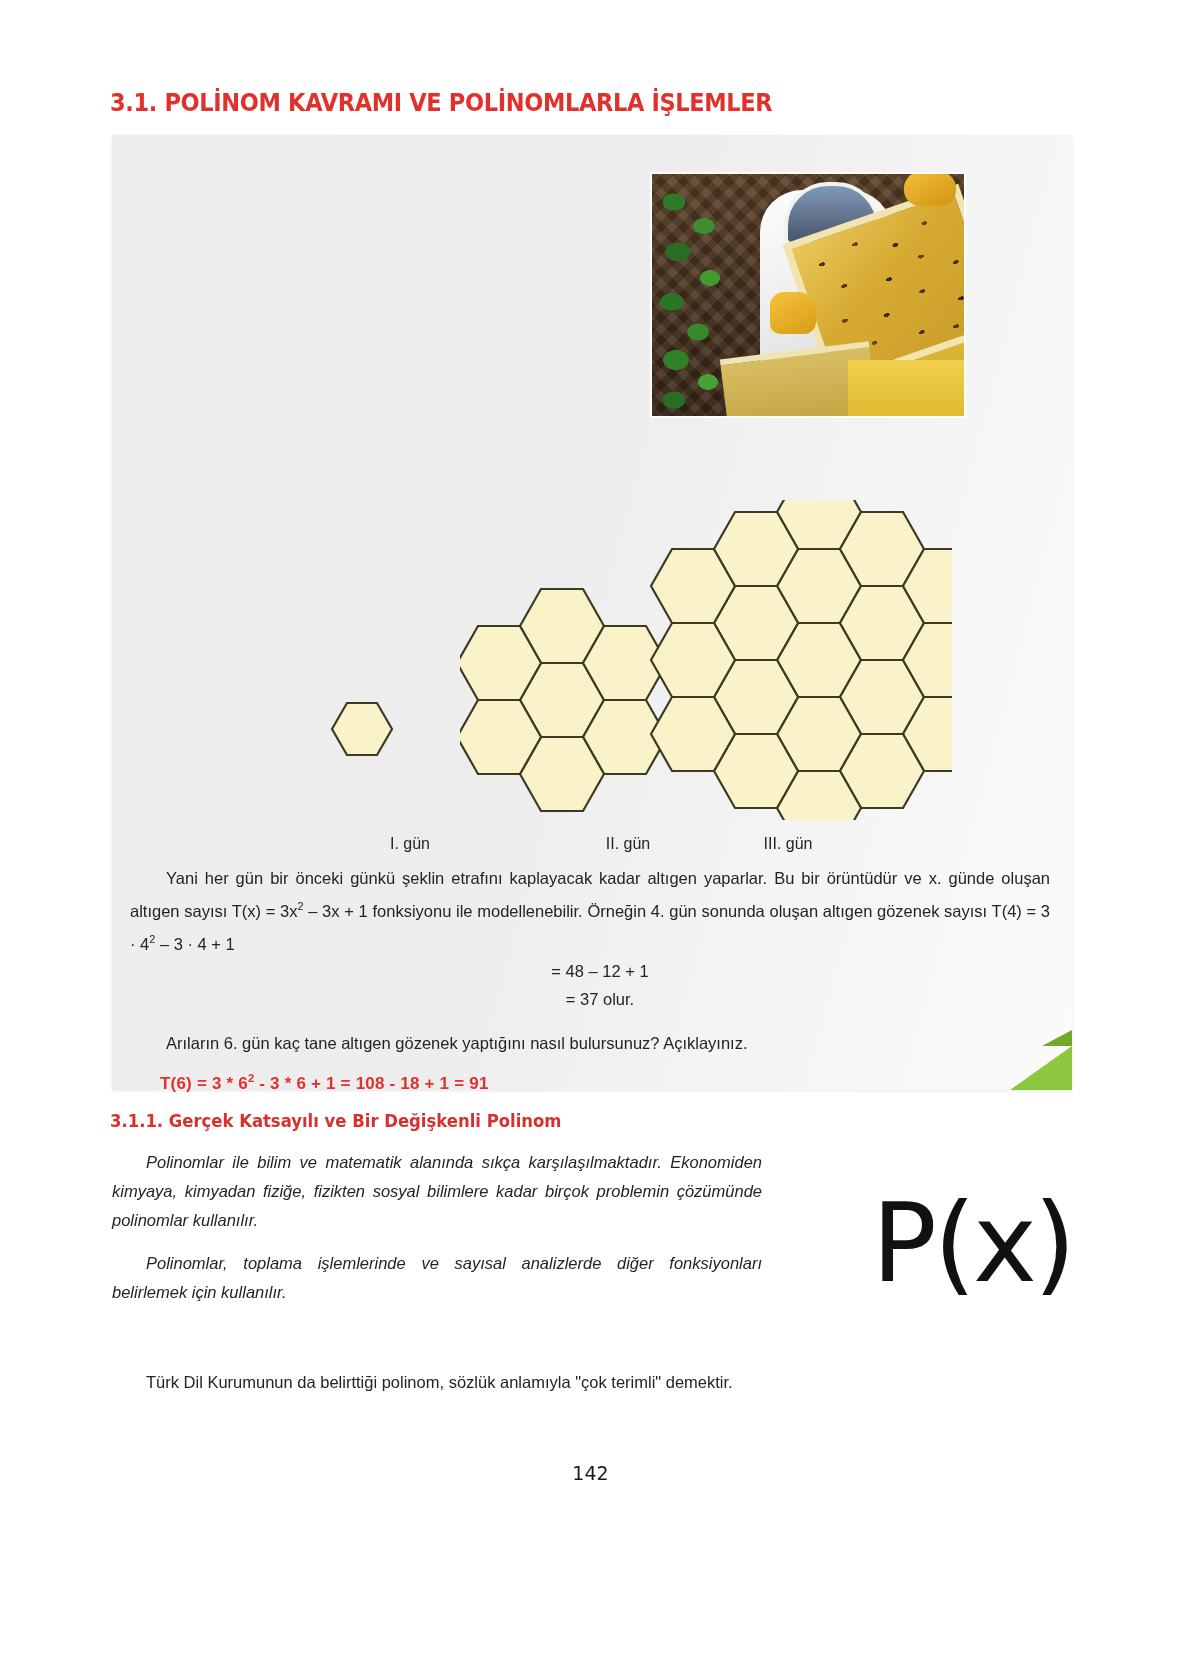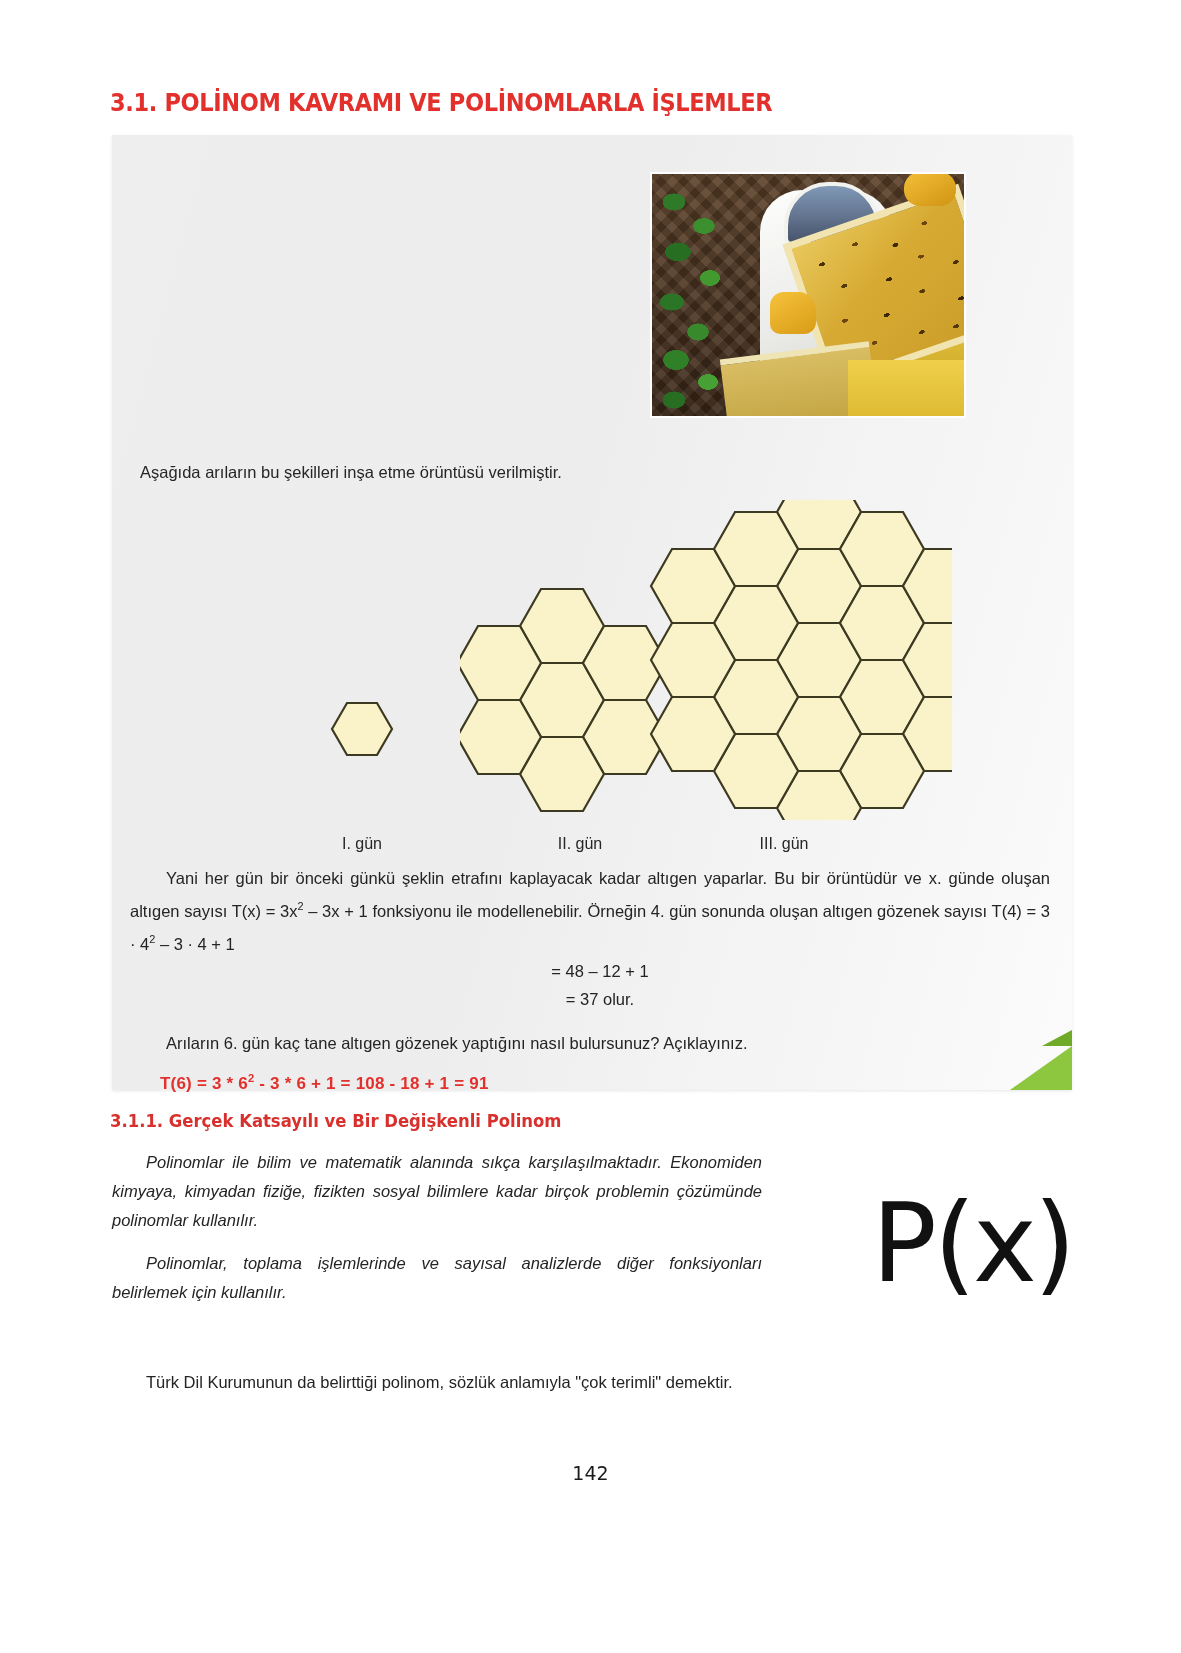--- a/index.html
+++ b/index.html
@@ -173,20 +173,21 @@
     top: 355px;
     width: 960px;
     height: 330px;
   }
   .day-label {
     position: absolute;
     font-size: 16px;
     color: #262626;
     text-align: center;
     transform: translateX(-50%);
+    margin-left: 48px;
   }
   .hex-wrap { position: absolute; }
 
   .body-block {
     position: absolute;
     left: 18px;
     top: 729px;
     width: 920px;
   }
   .body-p {
@@ -302,21 +303,20 @@
       <div class="ph-box3"></div>
       <div class="ph-frame">
         <div class="ph-bees"></div>
       </div>
       <div class="ph-glove-l"></div>
       <div class="ph-glove-r"></div>
       <div class="ph-box1"></div>
       <div class="ph-box2"></div>
     </div>
 
-    <div class="intro-line">Aşağıda arıların bu şekilleri inşa etme örüntüsü verilmiştir.</div>
 
     <div class="pattern-area">
 
       <div class="hex-wrap" style="left:190px; top:180px;">
         <svg width="120" height="120" viewBox="0 0 120 120">
           <polygon points="30,59 45,33 75,33 90,59 75,85 45,85" fill="#faf2c8" stroke="#3d3a22" stroke-width="2.2"></polygon>
         </svg>
       </div>
 
       <div class="hex-wrap" style="left:348px; top:95px;">
@@ -357,21 +357,21 @@
             <polygon points="9,234 30,197 72,197 93,234 72,271 30,271"></polygon>
             <polygon points="9,160 30,123 72,123 93,160 72,197 30,197"></polygon>
             <polygon points="9,86 30,49 72,49 93,86 72,123 30,123"></polygon>
             <polygon points="72,49 93,12 135,12 156,49 135,86 93,86"></polygon>
           </g>
         </svg>
       </div>
 
       <div class="day-label" style="left:250px; top:345px;">I. gün</div>
       <div class="day-label" style="left:468px; top:345px;">II. gün</div>
-      <div class="day-label" style="left:672px; top:345px;">III. gün</div>
+      <div class="day-label" style="left:628px; top:345px;">III. gün</div>
     </div>
 
     <div class="body-block">
       <p class="body-p">Yani her gün bir önceki günkü şeklin etrafını kaplayacak kadar altıgen yaparlar. Bu bir örüntüdür ve x. günde oluşan altıgen sayısı T(x) = 3x<sup>2</sup> – 3x + 1 fonksiyonu ile modellenebilir. Örneğin 4. gün sonunda oluşan altıgen gözenek sayısı T(4) = 3 · 4<sup>2</sup> – 3 · 4 + 1</p>
       <p class="eq-line">= 48 – 12 + 1</p>
       <p class="eq-line">= 37 olur.</p>
       <p class="q-line">Arıların 6. gün kaç tane altıgen gözenek yaptığını nasıl bulursunuz? Açıklayınız.</p>
     </div>
 
     <div class="answer-line">T(6) = 3 * 6<sup>2</sup> - 3 * 6 + 1 = 108 - 18 + 1 = 91</div>

